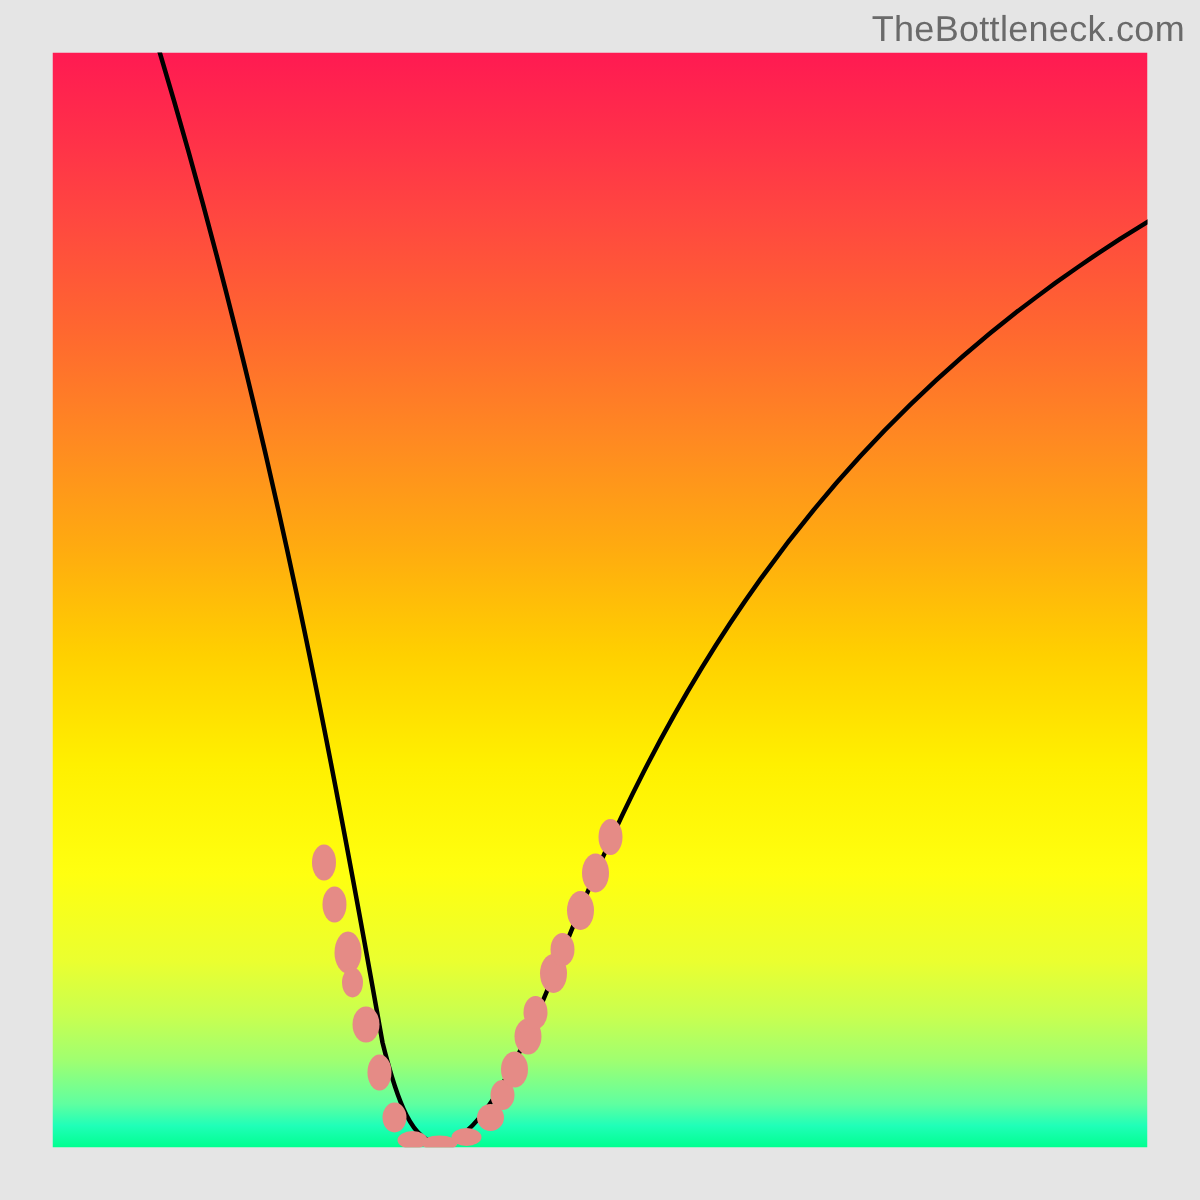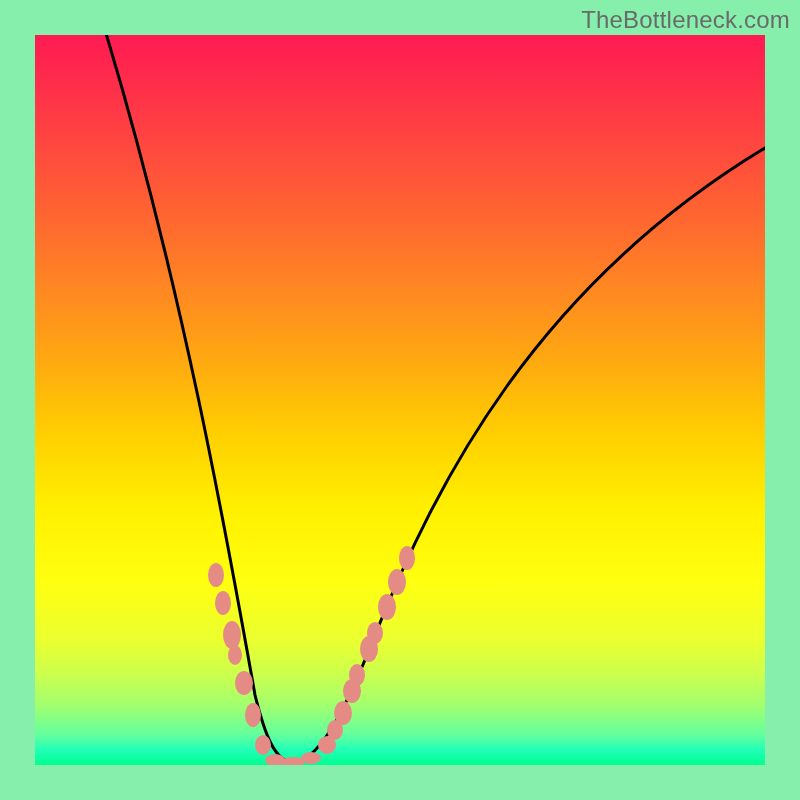--- a/index.html
+++ b/index.html
@@ -1,20 +1,20 @@
 <!DOCTYPE html>
 <html><head>
 <meta charset="utf-8">
 <style>
   * { margin: 0; padding: 0; box-sizing: border-box; }
   html, body { width: 800px; height: 800px; background: #000; overflow: hidden; }
   .frame {
     position: absolute;
     top: 0; left: 0; width: 800px; height: 800px;
-    background: #86efac;
+    background: #e5e5e5;
   }
   .plot-area {
     position: absolute;
     top: 35px;
     left: 35px;
     width: 730px;
     height: 730px;
     overflow: hidden;
   }
   .gradient-bg {

